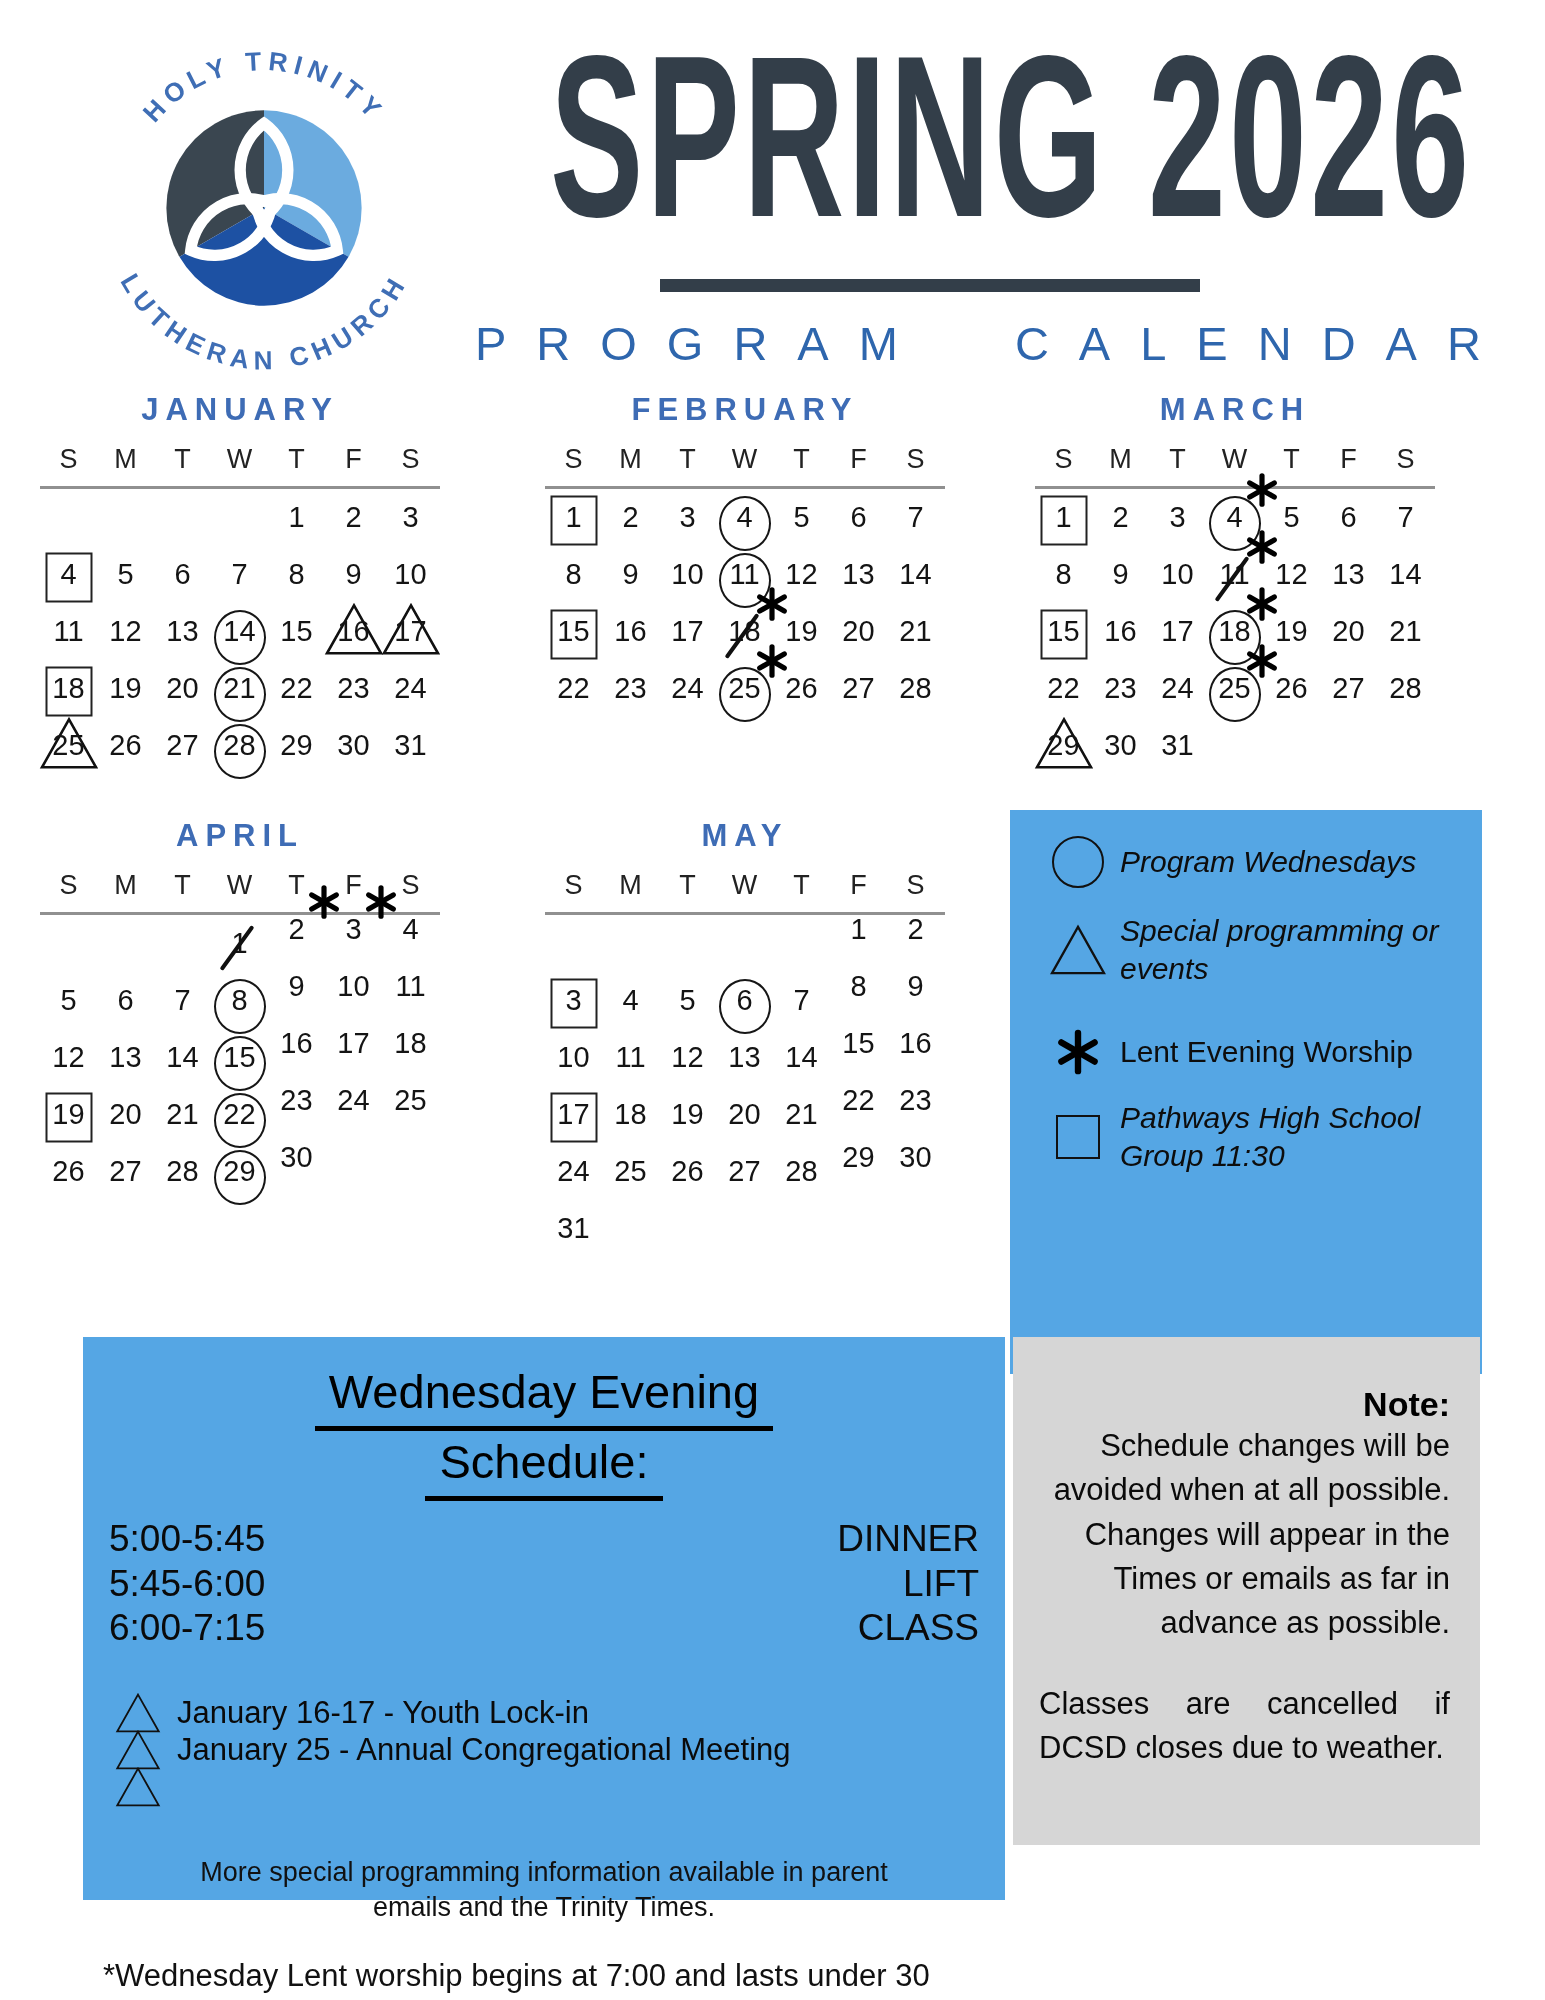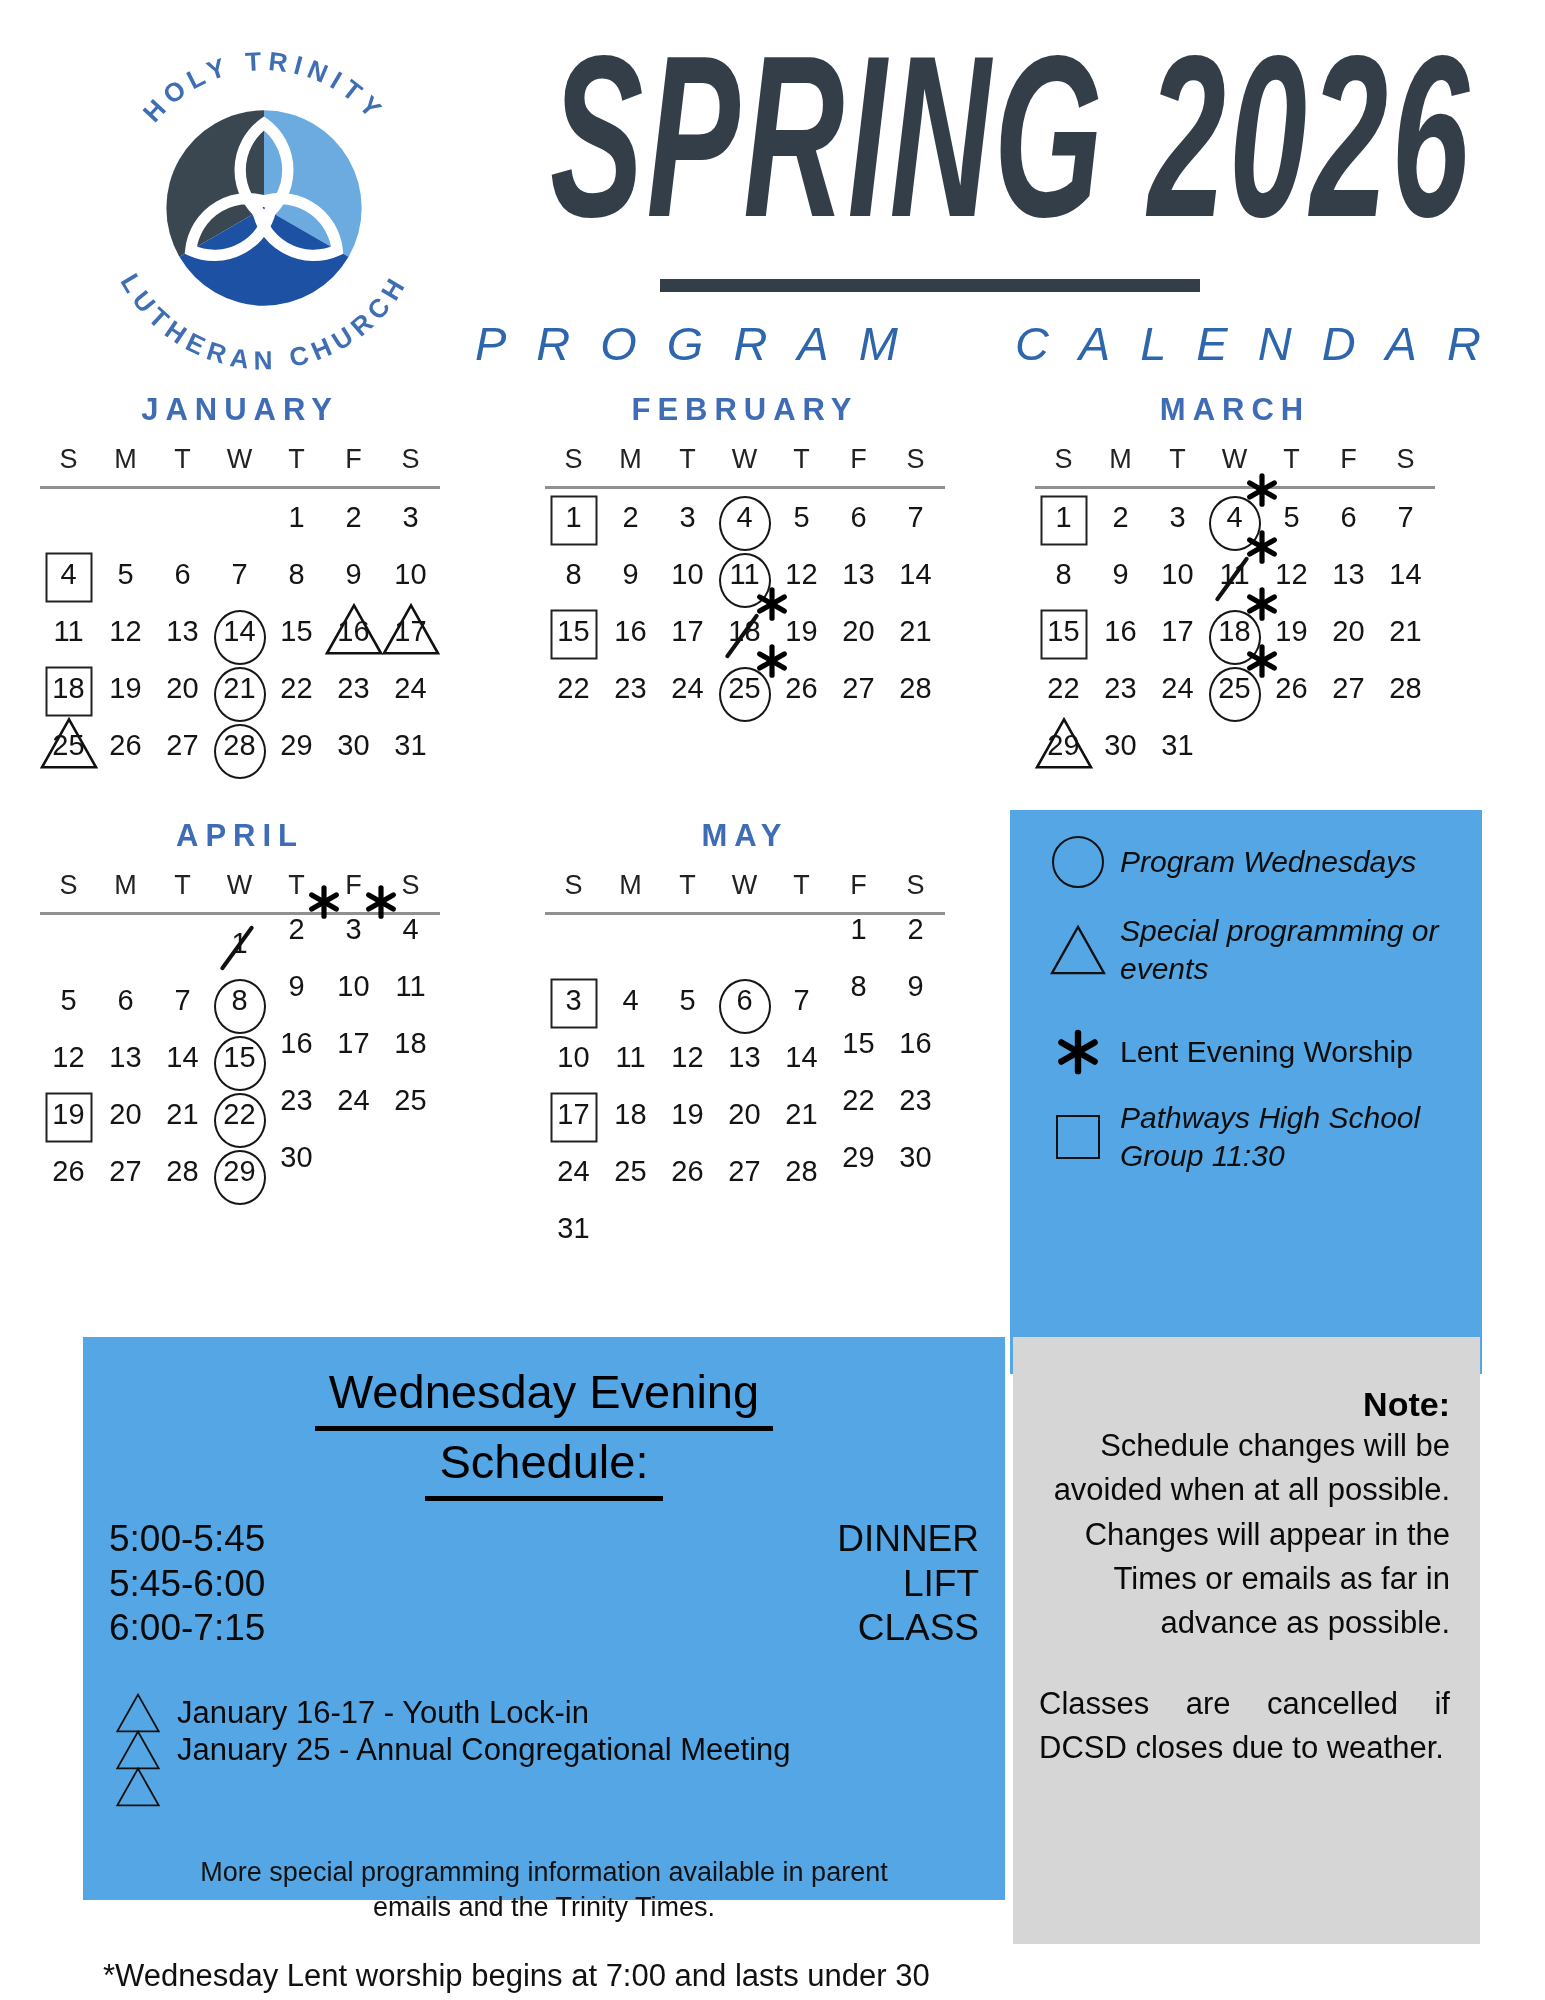--- a/index.html
+++ b/index.html
@@ -3,21 +3,21 @@
 <meta charset="utf-8">
 <style>
   * { margin:0; padding:0; box-sizing:border-box; }
   html,body { background:#ffffff; }
   body { font-family:"Liberation Sans", sans-serif; color:#111; }
   .page { position:relative; width:1545px; height:2000px; background:#fff; overflow:hidden; }
 
   
   .logo { position:absolute; left:78px; top:38px; width:372px; height:340px; }
   .logo svg { width:100%; height:100%; }
-  .header-text { position:absolute; left:455px; top:42px; width:950px; text-align:center;font-style:italic; }
+  .header-text { position:absolute; left:455px; top:42px; width:950px; text-align:center; }
   .main-title { color:#333e49; font-weight:bold; font-size:175px; letter-spacing:4px;
                 transform:scale(0.8,1.32); transform-origin:50% 60%; white-space:nowrap; }
   .title-rule { width:540px; height:13px; background:#333e49; margin:36px auto 24px auto; }
   .sub-title { color:#2e66ad; font-size:47px; font-weight:normal; letter-spacing:30px;
                word-spacing:44px; white-space:nowrap; margin-left:20px; }
 
   
   .month { position:absolute; width:400px; }
   #month-january  { left:40px;   top:392px; }
   #month-february { left:545px;  top:392px; }
@@ -42,21 +42,21 @@
   .mk-tri { position:absolute; left:50%; top:50%; transform:translate(-50%,-55%); z-index:1; line-height:0; }
   .mk-slash { position:absolute; left:46%; top:58%; width:4px; height:54px; background:#101010;
               border-radius:2px; transform:translate(-50%,-50%) rotate(36deg); z-index:3; }
   .mk-ast { position:absolute; top:-16px; right:-16px; z-index:4; line-height:0; }
 
   
   .panel-blue { background:#55a6e4; }
   .panel-gray { background:#d6d6d6; }
   #legend   { position:absolute; left:1010px; top:810px;  width:472px; height:564px; padding:26px 20px 0 26px; }
   #schedule { position:absolute; left:83px;   top:1337px; width:922px; height:563px; padding:24px 20px 0 20px; }
-  #notebox  { position:absolute; left:1013px; top:1337px; width:467px; height:607px; padding:48px 30px 0 26px; }
+  #notebox  { position:absolute; left:1013px; top:1337px; width:467px; height:508px; padding:48px 30px 0 26px; }
 
   
   .lg-item { display:flex; align-items:center; margin-bottom:24px; }
   .lg-icon { width:84px; flex:0 0 84px; display:flex; align-items:center; justify-content:center; }
   .lg-label { font-size:30px; line-height:1.25; color:#0d0d0d; }
   .lg-label.it { font-style:italic; }
   .lg-circle { width:52px; height:52px; border:2.6px solid #111; border-radius:50%; }
   .lg-slash { width:5px; height:58px; background:#111; border-radius:2px; transform:rotate(36deg); }
   .lg-square { width:44px; height:44px; border:2.6px solid #111; }
   .lg-item.gap-top { margin-top:42px; }

